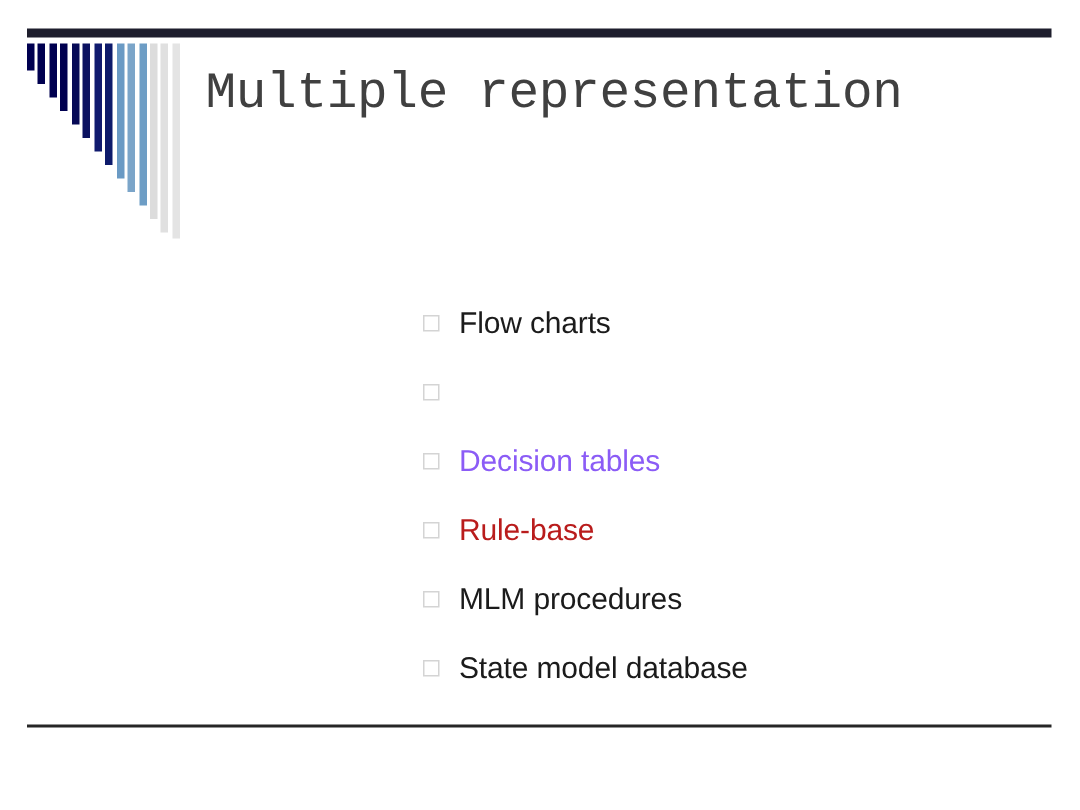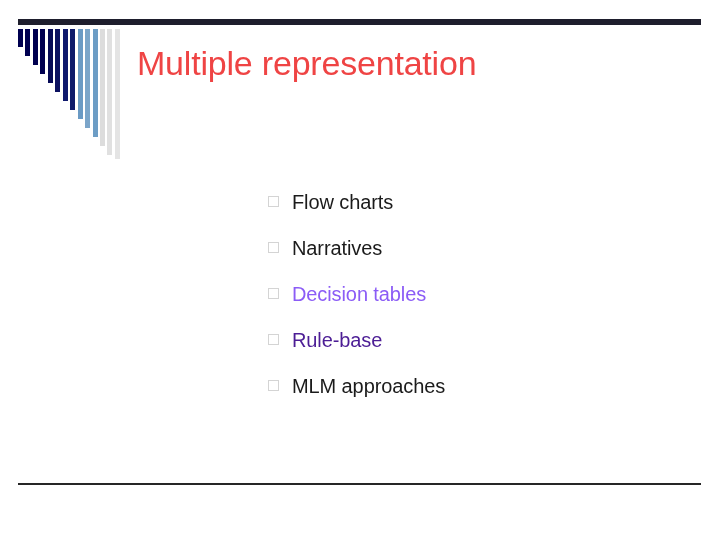--- a/index.html
+++ b/index.html
@@ -59,21 +59,21 @@
     margin: 0;
   }
 
   
   #bullet-list {
     position: absolute;
     left: 264px;
     top: 186px;
     width: 420px;
     list-style: none;
-    margin: 4px;
+    margin: 18px;
     padding: 0;
   }
   #bullet-list .bullet-item {
     position: relative;
     height: 46px;
     display: flex;
     align-items: flex-start;
   }
   .bullet-marker {
     flex: 0 0 auto;
@@ -120,42 +120,45 @@
       <div class="motif-bar" style="left: 44.7px; width: 5px; height: 72px; background: rgb(16, 26, 110);"></div>
       <div class="motif-bar" style="left: 52.15px; width: 5px; height: 81px; background: rgb(13, 26, 107);"></div>
       <div class="motif-bar" style="left: 59.6px; width: 5px; height: 90px; background: rgb(106, 154, 196);"></div>
       <div class="motif-bar" style="left: 67.05px; width: 5px; height: 99px; background: rgb(123, 165, 201);"></div>
       <div class="motif-bar" style="left: 74.5px; width: 5px; height: 108px; background: rgb(109, 157, 197);"></div>
       <div class="motif-bar" style="left: 81.95px; width: 5px; height: 117px; background: rgb(220, 220, 220);"></div>
       <div class="motif-bar" style="left: 89.4px; width: 5px; height: 126px; background: rgb(224, 224, 224);"></div>
       <div class="motif-bar" style="left: 96.85px; width: 5px; height: 130px; background: rgb(228, 228, 228);"></div>
     </div>
 
-  <h1 id="slide-title" style="color: #ef4444;">
+  <h1 id="slide-title" style="color: #404040; font-family: Liberation Mono, monospace;">
       <span style="display: block;">Multiple representation</span>
     </h1>
 
   <ul id="bullet-list">
       <li class="bullet-item">
         <span class="bullet-marker" style="border-color: rgb(212, 212, 212);"></span>
         <span class="bullet-label" style="color: rgb(27, 27, 27);">Flow charts</span>
       </li>
       <li class="bullet-item">
         <span class="bullet-marker" style="border-color: rgb(212, 212, 212);"></span>
-        <span class="bullet-label" style="color: rgb(27, 27, 27);">Narratives</span>
       </li>
       <li class="bullet-item">
         <span class="bullet-marker" style="border-color: rgb(212, 212, 212);"></span>
         <span class="bullet-label" style="color: #8b5cf6;">Decision tables</span>
       </li>
       <li class="bullet-item">
         <span class="bullet-marker" style="border-color: rgb(212, 212, 212);"></span>
-        <span class="bullet-label" style="color: #4c1d95;">Rule-base</span>
+        <span class="bullet-label" style="color: #b91c1c;">Rule-base</span>
       </li>
       <li class="bullet-item">
         <span class="bullet-marker" style="border-color: rgb(212, 212, 212);"></span>
-        <span class="bullet-label" style="color: rgb(27, 27, 27);">MLM approaches</span>
+        <span class="bullet-label" style="color: rgb(27, 27, 27);">MLM procedures</span>
+      </li>
+      <li class="bullet-item">
+        <span class="bullet-marker" style="border-color: rgb(212, 212, 212);"></span>
+        <span class="bullet-label" style="color: rgb(27, 27, 27);">State model database</span>
       </li>
     </ul>
 
   <div id="bottom-rule" style="background: rgb(38, 38, 38);"></div>
 
 </div>
 
 </body></html>

